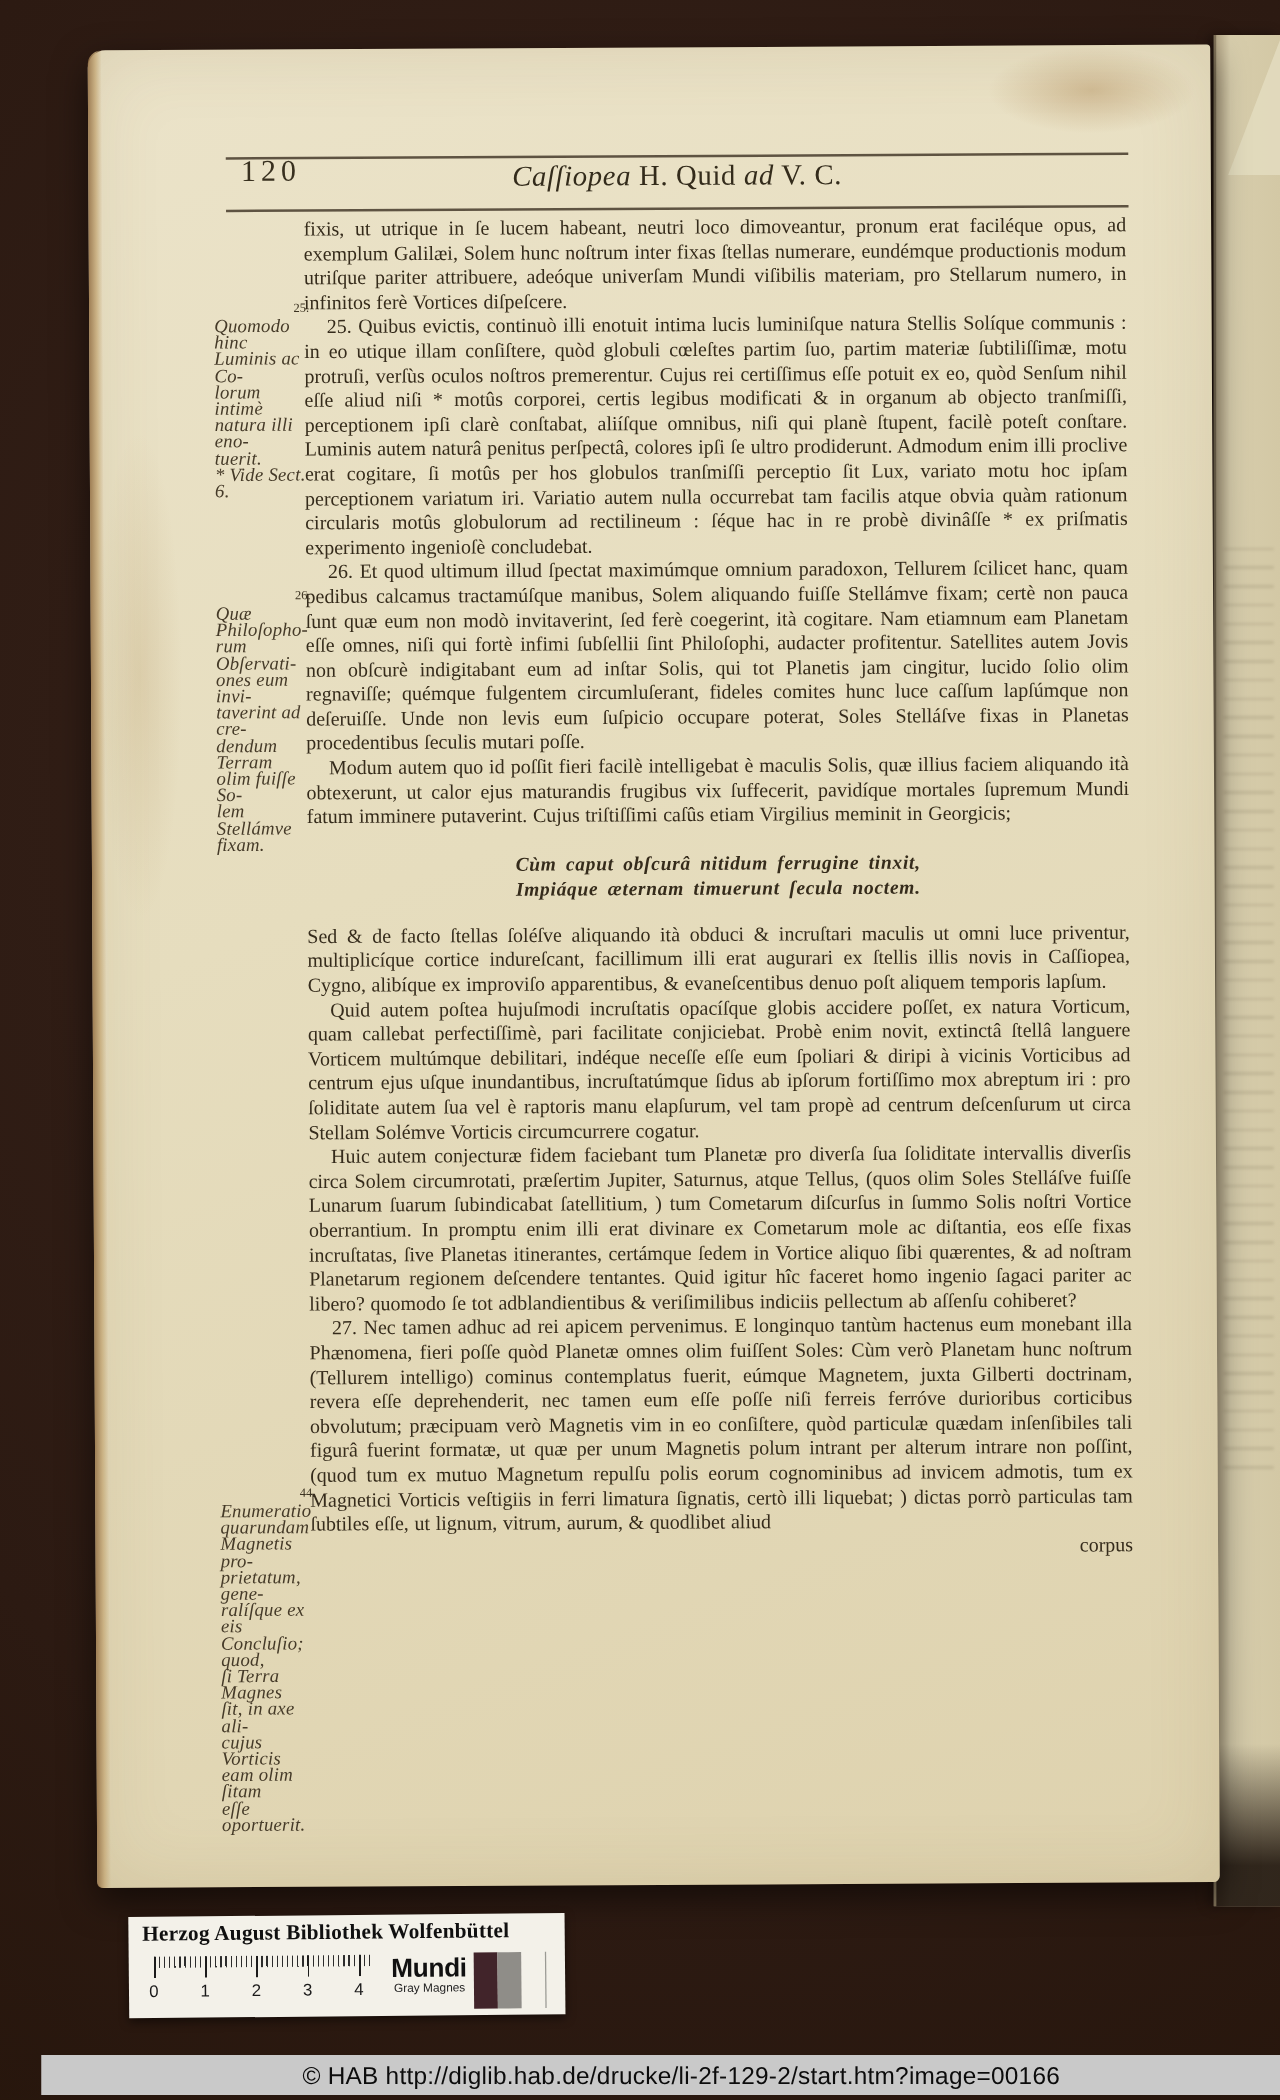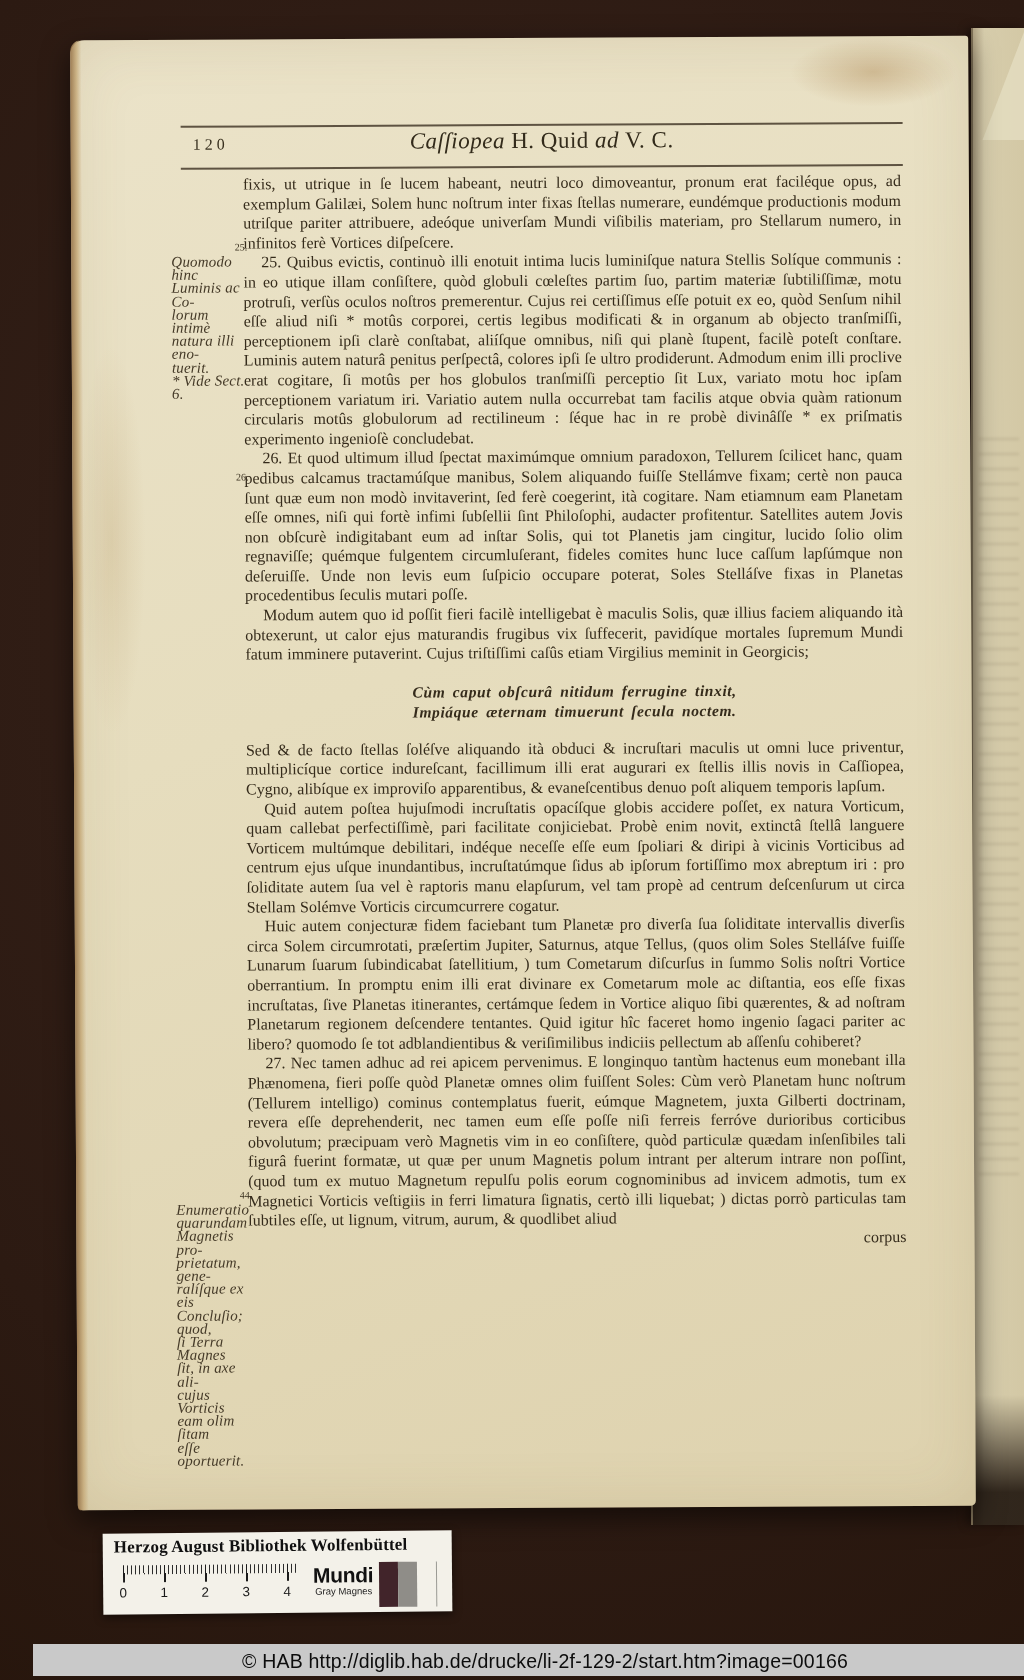--- a/index.html
+++ b/index.html
@@ -53,22 +53,22 @@
   .page-stain2 {
     position:absolute; left:-6px; top:240px; width:90px; height:520px;
     background: radial-gradient(closest-side, rgba(160,120,60,.16), rgba(160,120,60,0) 75%);
   }
 
   .rule { position:absolute; left:110px; width:722px; height:2px; background:#453a2a; opacity:.85; }
   .rule-top { top:86px; }
   .rule-bottom { top:128px; }
 
   .page-number {
-    position:absolute; left:122px; top:96px;
-    font-size:16px; letter-spacing:4px; color:#38301f;
+    position:absolute; left:122px; top:85px;
+    font-size:24px; letter-spacing:4px; color:#38301f;
   }
   .running-header {
     position:absolute; left:110px; top:90px; width:722px;
     text-align:center; font-size:23px; color:#332b1b; letter-spacing:.5px;
   }
   .running-header .it { font-style:italic; }
 
   
   .body-col {
     position:absolute; left:172px; top:135px; width:658px;
@@ -161,20 +161,28 @@
       <div class="mn-num">25.</div>
       <div class="mn-text">Quomodo hinc
 Luminis ac Co-
 lorum intimè
 natura illi eno-
 tuerit.
 * Vide Sect. 6.</div>
     </div>
     <div class="margin-note mn-26">
       <div class="mn-num">26.</div>
+      <div class="mn-text">Quæ Philoſopho-
+rum Obſervati-
+ones eum invi-
+taverint ad cre-
+dendum Terram
+olim fuiſſe So-
+lem Stellámve
+fixam.</div>
     </div>
     <div class="margin-note mn-27">
       <div class="mn-num">44.</div>
       <div class="mn-text">Enumeratio
 quarundam
 Magnetis pro-
 prietatum, gene-
 ralíſque ex eis
 Concluſio; quod,
 ſi Terra Magnes

